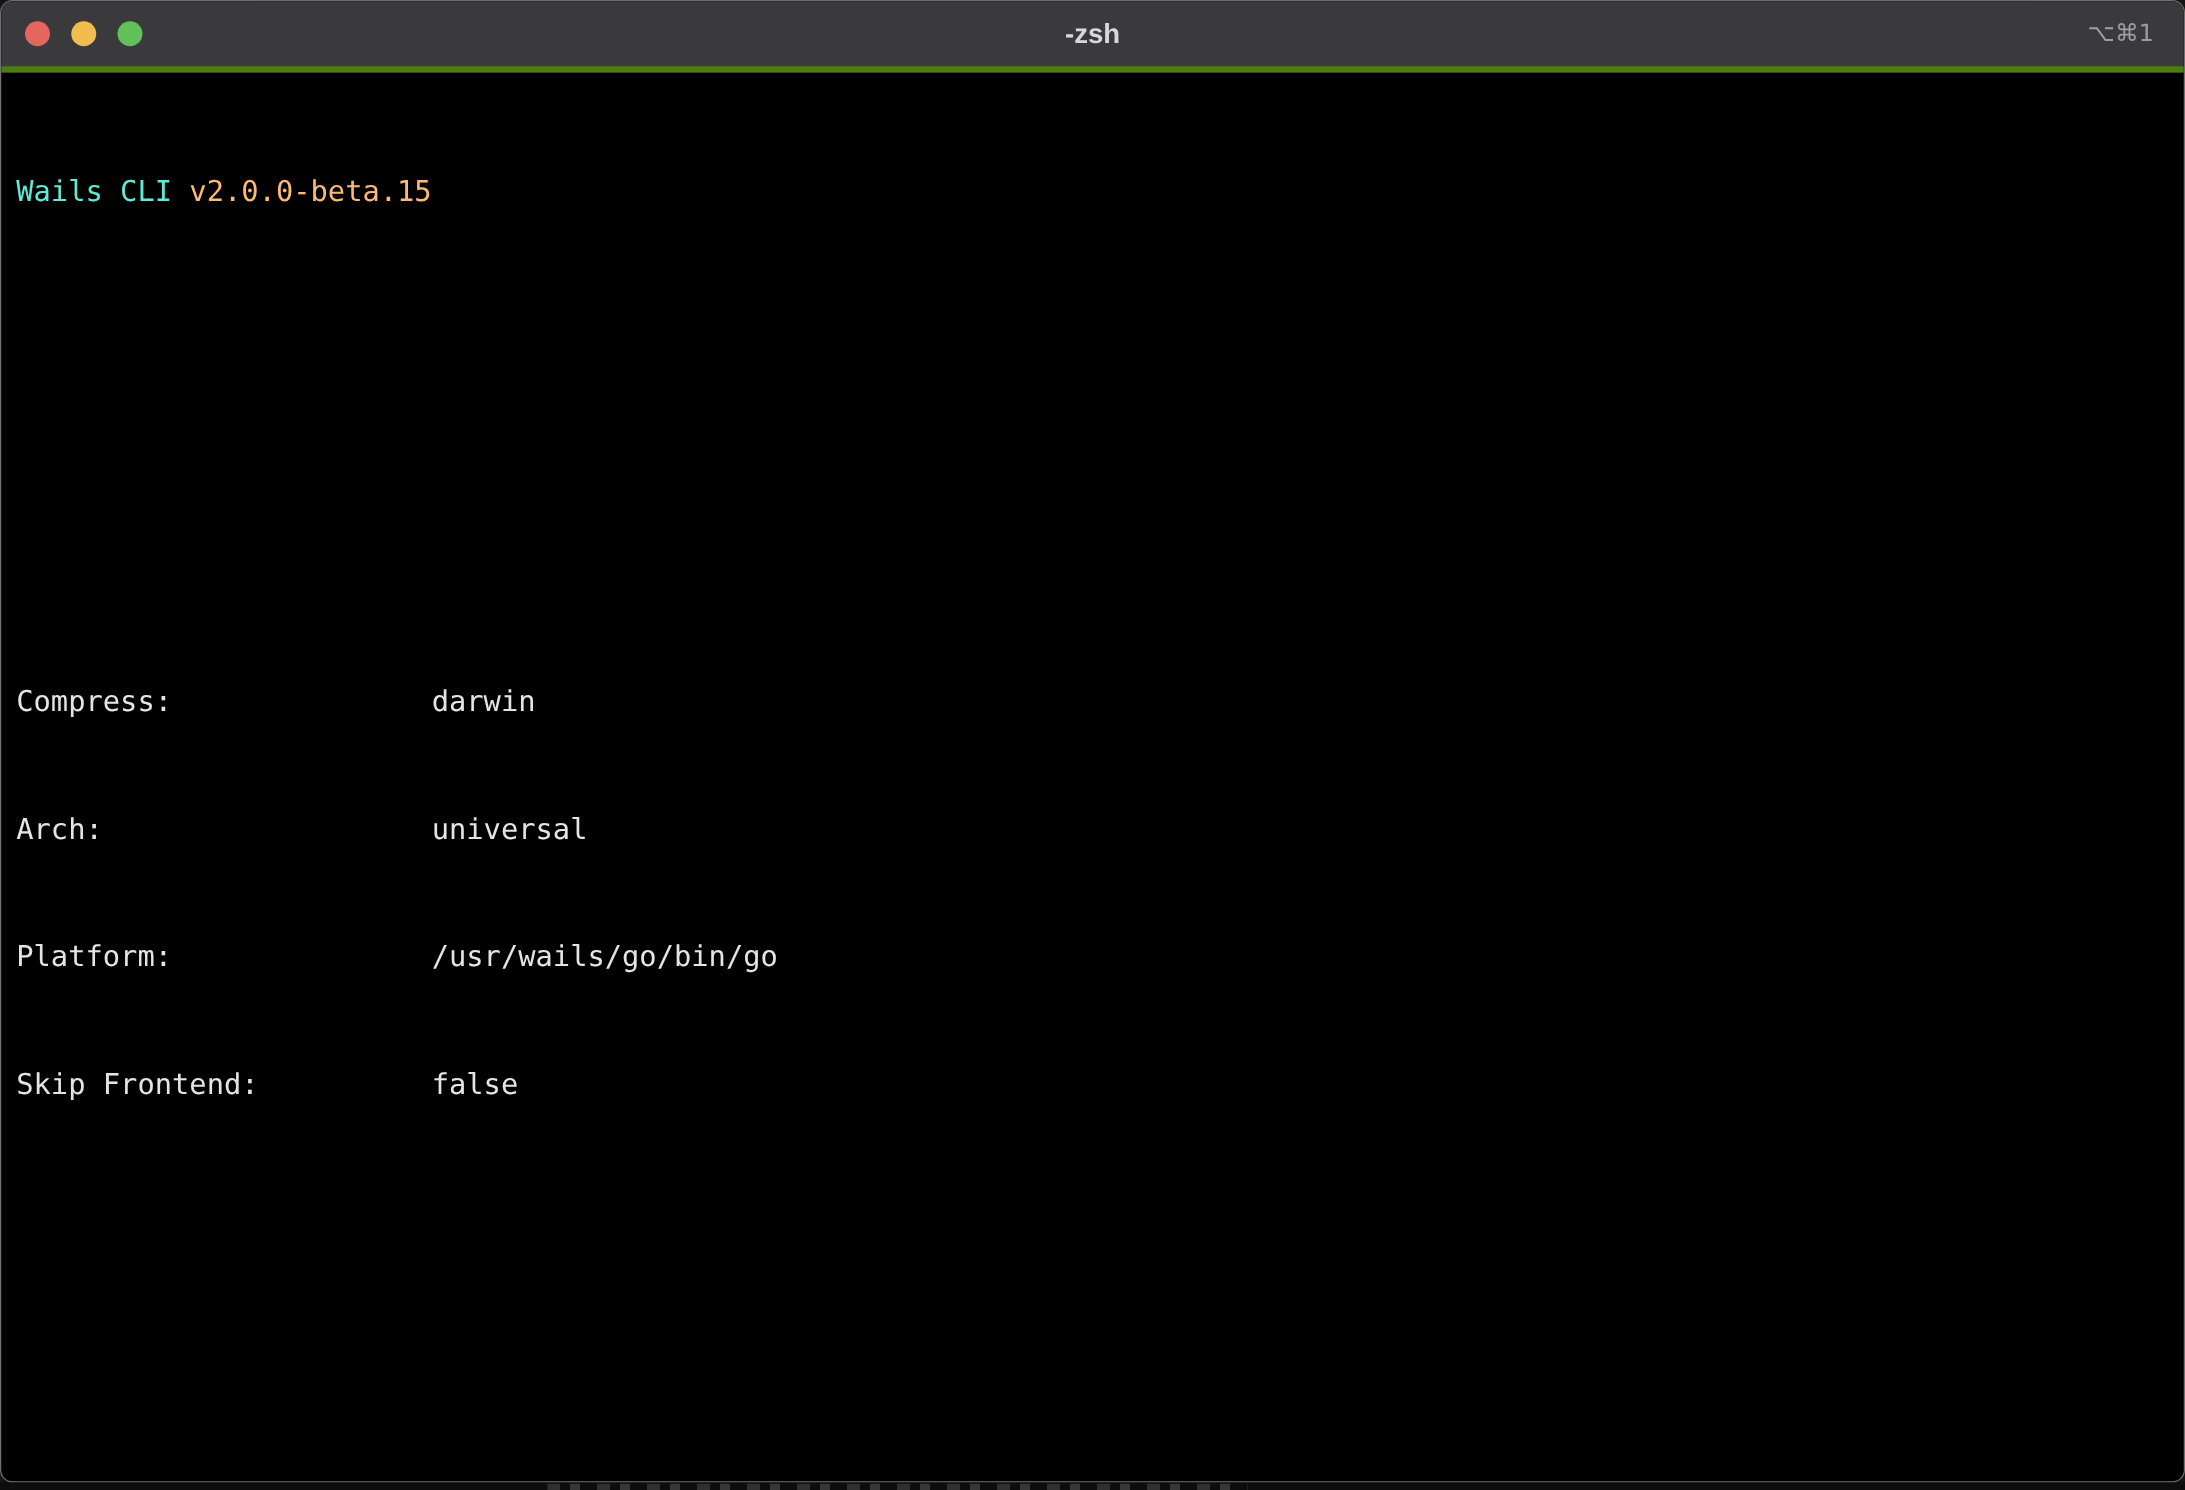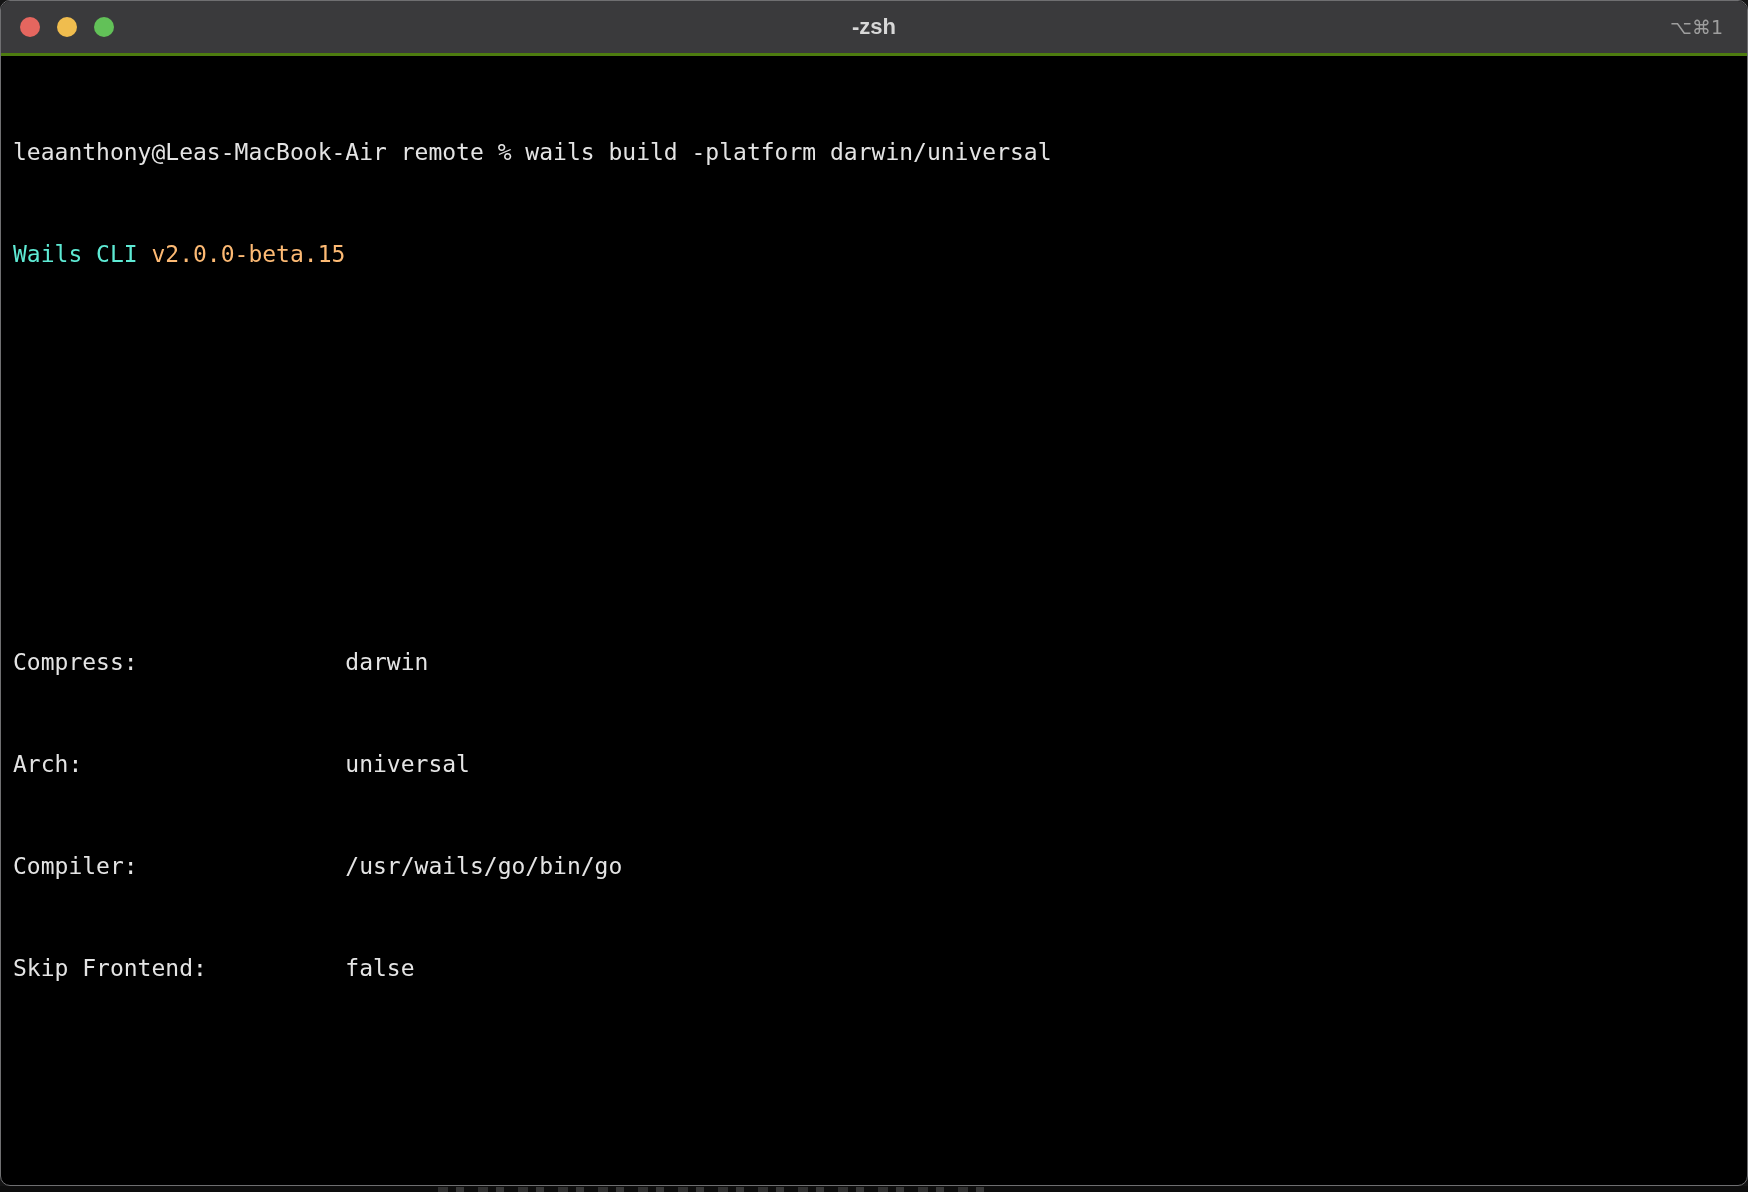--- a/index.html
+++ b/index.html
@@ -5,21 +5,21 @@
   html,body{margin:0;padding:0;width:1748px;height:1192px;background:#141414;overflow:hidden}
 
   .window{
     position:absolute;top:0;left:0;width:1748px;height:1186px;
     box-sizing:border-box;border:1px solid #6f6f71;border-radius:10px;
     overflow:hidden;background:#000;
   }
 
   .titlebar{
     height:52px;background:#3a3a3c;display:flex;align-items:center;
-    position:relative;border-bottom:3px solid #4d7c0f;
+    position:relative;border-bottom:5px solid #4d7c0f;
   }
   .traffic{display:flex;gap:17px;padding-left:19px;z-index:2}
   .light{width:20px;height:20px;border-radius:50%;display:inline-block}
   .tl-close{background:#e5665f}
   .tl-min{background:#f0bd4e}
   .tl-zoom{background:#62c158}
   .title{
     position:absolute;left:0;right:0;text-align:center;
     font-family:"Liberation Sans",sans-serif;font-weight:bold;font-size:22px;color:#d8d8d8;
   }
@@ -55,28 +55,27 @@
     <div class="traffic">
       <span class="light tl-close"></span>
       <span class="light tl-min"></span>
       <span class="light tl-zoom"></span>
     </div>
     <div class="title">-zsh</div>
     <div class="shortcut">⌥⌘1</div>
   </div>
 
   <div class="content">
-    <div class="line"><span class="fg">leaanthony@Leas-MacBook-Air remote %</span> <span class="fg">wails build -platform darwin/universal</span></div>
     <div class="line"><span class="yl">Wails CLI</span> <span class="rd">v2.0.0-beta.15</span></div>
     <div class="line blank"></div>
     <div class="line blank"></div>
     <div class="line blank"></div>
     <div class="line"><span class="key">Compress:</span><span class="fg">darwin</span></div>
     <div class="line"><span class="key">Arch:</span><span class="fg">universal</span></div>
-    <div class="line"><span class="key">Compiler:</span><span class="fg">/usr/wails/go/bin/go</span></div>
+    <div class="line"><span class="key">Platform:</span><span class="fg">/usr/wails/go/bin/go</span></div>
     <div class="line"><span class="key">Skip Frontend:</span><span class="fg">false</span></div>
     
     
     
     
     
     
     
     
     

